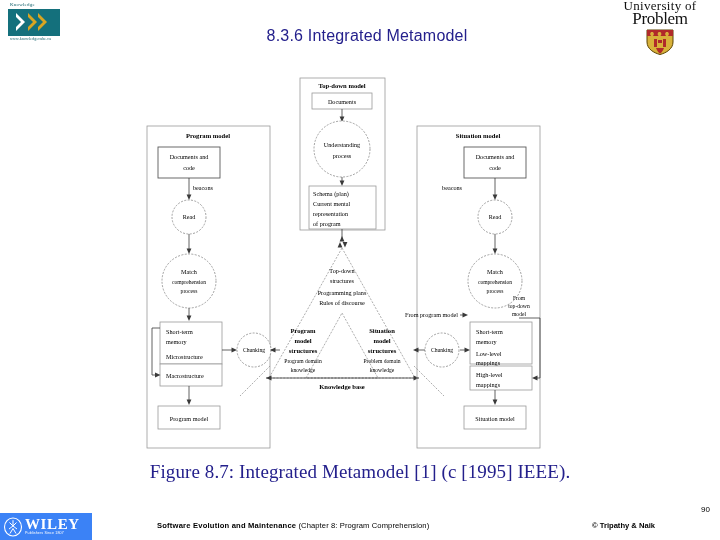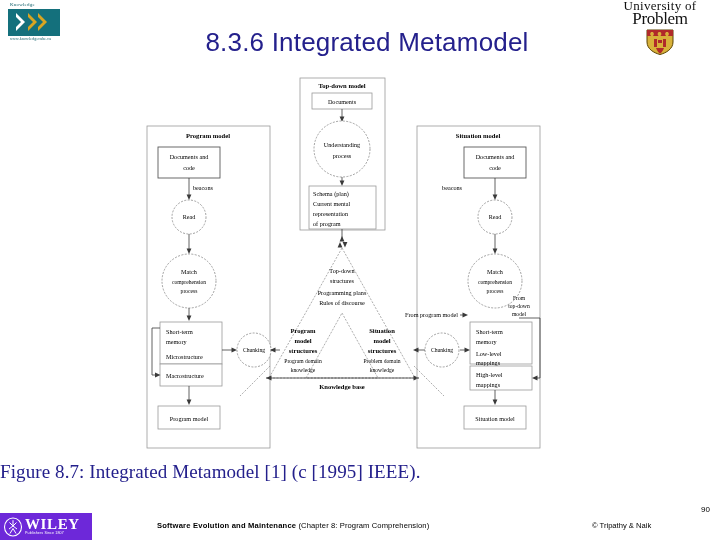--- a/index.html
+++ b/index.html
@@ -65,64 +65,64 @@
   }
   #uw-logo .uw-main{
     font-family:"Liberation Serif", serif;font-size:17px;color:#111;
     font-weight:400;line-height:18px;letter-spacing:-.3px;
   }
   #uw-shield{margin:1px auto 0;display:block;}
 
   
   #title{
     position:absolute;left:0;right:6px;top:27px;text-align:center;
-    color:#24208c;font-size:26px;font-weight:400;
+    color:#24208c;font-size:16px;font-weight:400;
     font-family:"Liberation Sans", sans-serif;letter-spacing:.2px;margin-left:20px;
   }
 
   
   #figure{position:absolute;left:0;top:66px;width:720px;height:390px;}
   #figure svg{display:block;}
 
   
   #caption{
-    position:absolute;left:0;right:0;top:461px;
+    position:absolute;left:0;right:0;top:461px;text-align:center;
     color:#24208c;font-size:19px;
     font-family:"Liberation Serif", serif;letter-spacing:.1px;
   }
 
   
   #page-num{
     position:absolute;right:10px;top:505px;font-size:8px;color:#000;
     font-family:"Liberation Sans", sans-serif;
   }
   #wiley{
     position:absolute;left:0;top:513px;width:92px;height:27px;
-    background:#6d28d9;color:#fff;display:flex;align-items:center;
+    background:#3b82f6;color:#fff;display:flex;align-items:center;
     padding-left:3px;box-sizing:border-box;
   }
   #wiley .wmark{flex:0 0 auto;margin-right:2px;}
   #wiley .wtext{line-height:1;}
   #wiley .wname{
     font-family:"Liberation Serif", serif;font-size:15px;font-weight:700;
     letter-spacing:.6px;color:#fff;display:block;
   }
   #wiley .wtag{
     font-size:3.6px;letter-spacing:.15px;color:#fff;display:block;
     margin-top:.5px;white-space:nowrap;
   }
   #footer-center{
     position:absolute;left:148px;top:521px;font-size:7.6px;color:#000;
     font-family:"Liberation Sans", sans-serif;white-space:nowrap;padding-left:9px;
   }
   #footer-center .bold{font-weight:700;letter-spacing:.2px;}
   #footer-center .reg{font-weight:400;letter-spacing:.1px;}
   #footer-right{
     position:absolute;left:592px;top:521px;font-size:7.6px;color:#000;
-    font-family:"Liberation Sans", sans-serif;font-weight:400;white-space:nowrap;
+    font-family:"Liberation Sans", sans-serif;font-weight:700;white-space:nowrap;
   }
 
   
   text{font-family:"Liberation Serif", serif;fill:#000;}
   .t{font-size:6.2px;}
   .tb{font-size:6.6px;font-weight:700;}
   .ts{font-size:5.6px;}
   .panel{fill:none;stroke:#9a9a9a;stroke-width:.8;}
   .bx{fill:#ffffff;stroke:#5a5a5a;stroke-width:.9;}
   .bx2{fill:#ffffff;stroke:#9a9a9a;stroke-width:.8;}

